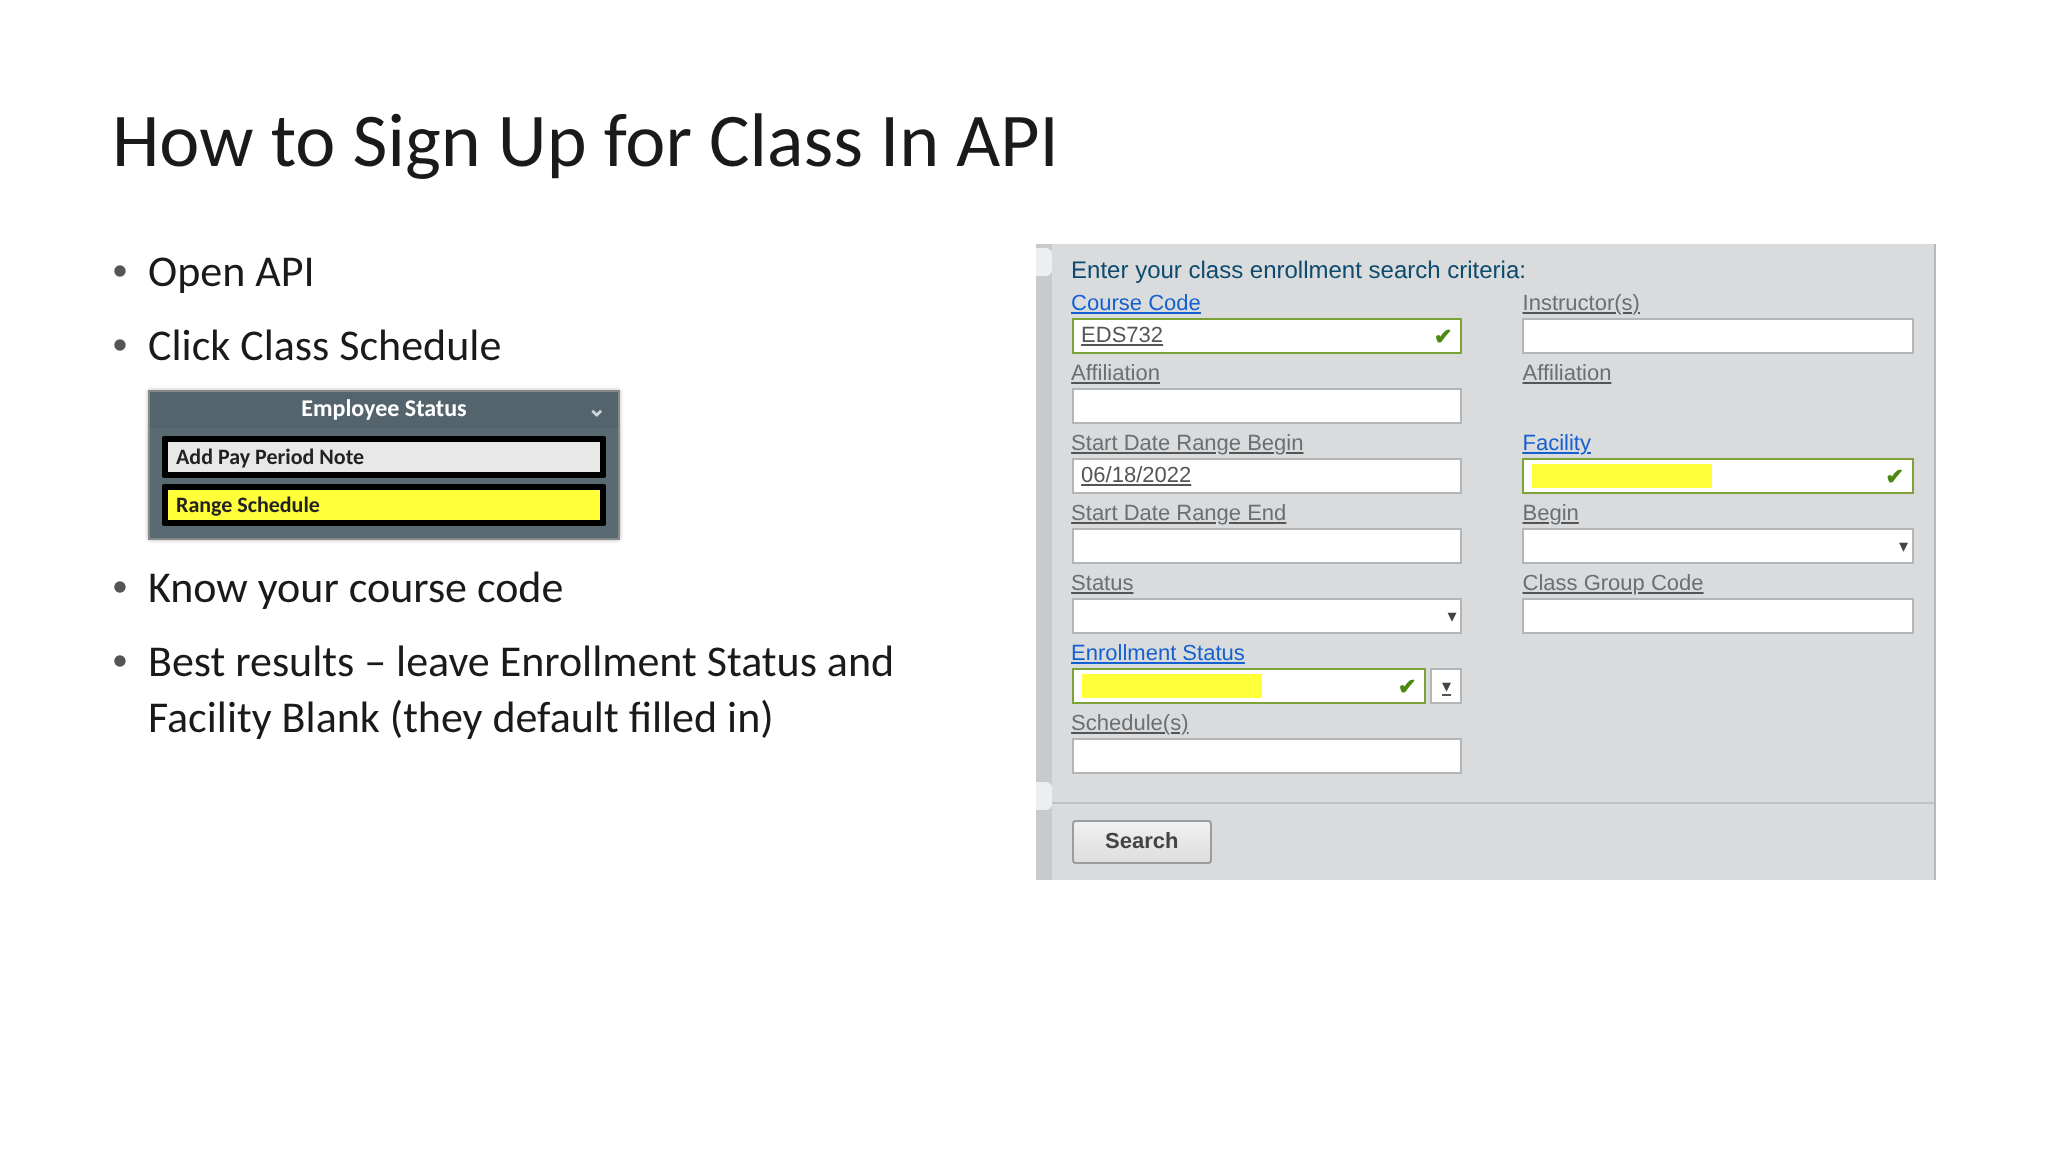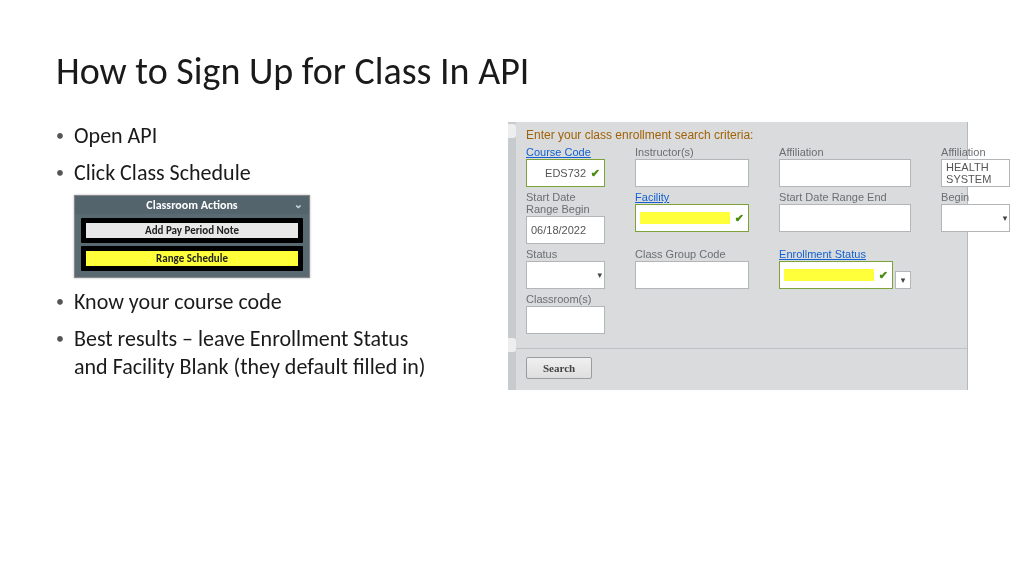--- a/index.html
+++ b/index.html
@@ -70,24 +70,23 @@
   }
   .emp-body {
     padding: 4px 6px 6px 6px;
     background: #5a6a72;
     display: flex;
     flex-direction: column;
     gap: 3px;
   }
   .emp-btn {
     background: #e8e8e8;
-    border: 5px solid #000000;
+    border: 3px solid #000000;
     font-size: 11px;
     font-weight: bold;
-    text-align: center;
     padding: 1px 4px;
     color: #222;
     border-radius: 1px;
   }
   .emp-btn.highlight {
     background: #ffff3a;
   }
 
   
   .form-panel {
@@ -106,51 +105,51 @@
   .form-panel .tab-notch {
     position: absolute;
     left: -8px;
     width: 8px;
     height: 14px;
     background: #eceeef;
     border-radius: 0 3px 3px 0;
   }
   .form-heading {
     font-size: 12px;
-    color: #a16207;
+    color: #0c4a6e;
     padding: 6px 10px 4px 10px;
   }
   .form-grid {
     display: grid;
-    grid-template-columns: 1fr 1fr 1fr 1fr;
+    grid-template-columns: 1fr 1fr;
     column-gap: 30px;
     row-gap: 4px;
     padding: 0 10px 10px 10px;
+    text-decoration: underline;
   }
   .field { }
   .field .fld-label {
     font-size: 11px;
     color: #6a6f73;
     margin-bottom: 1px;
   }
   .field .fld-label.link {
     color: #1460d1;
     text-decoration: underline;
   }
   .field .fld-input {
     background: #fff;
     border: 1px solid #b2b6b9;
-    height: 28px;
+    height: 18px;
     font-size: 11px;
     color: #555;
     padding: 0 18px 0 4px;
     position: relative;
     display: flex;
     align-items: center;
-    justify-content: flex-end;
   }
   .field .fld-input.validated {
     border-color: #7ea23a;
   }
   .field .fld-input .check {
     position: absolute;
     right: 4px;
     color: #4a8a10;
     font-size: 11px;
     font-weight: bold;
@@ -180,21 +179,20 @@
     display: flex;
     align-items: center;
     justify-content: center;
     font-size: 9px;
     color: #444;
   }
   .search-row {
     padding: 8px 10px 0 10px;
     border-top: 1px solid #c0c3c5;
     margin-top: 4px;
-    font-family: Liberation Serif, serif;
   }
   .search-btn {
     background: linear-gradient(#f0f0f0,#dedede);
     border: 1px solid #9a9d9f;
     font-size: 11px;
     font-weight: bold;
     color: #444;
     padding: 4px 16px;
     border-radius: 2px;
     display: inline-block;
@@ -216,21 +214,21 @@
         <span class="txt">Open API</span>
       </div>
 
       <div class="bullet">
         <span class="dot">•</span>
         <span class="txt">Click Class Schedule</span>
       </div>
 
       <div class="emp-panel-wrap">
         <div class="emp-header">
-          <span>Classroom Actions</span>
+          <span>Employee Status</span>
           <span class="chev">⌄</span>
         </div>
         <div class="emp-body">
           <div class="emp-btn">Add Pay Period Note</div>
           <div class="emp-btn highlight">Range Schedule</div>
         </div>
       </div>
 
       <div class="bullet">
         <span class="dot">•</span>
@@ -264,23 +262,20 @@
           <div class="fld-label">Instructor(s)</div>
           <div class="fld-input"></div>
         </div>
 
         <div class="field">
           <div class="fld-label">Affiliation</div>
           <div class="fld-input"></div>
         </div>
         <div class="field">
           <div class="fld-label">Affiliation</div>
-          <div class="fld-input">
-            <span>HEALTH SYSTEM</span>
-          </div>
         </div>
 
         <div class="field">
           <div class="fld-label">Start Date Range Begin</div>
           <div class="fld-input">
             <span>06/18/2022</span>
           </div>
         </div>
         <div class="field">
           <div class="fld-label link">Facility</div>
@@ -320,21 +315,21 @@
               <span class="check">✔</span>
             </div>
             <div class="dd-ext">
               <span>▾</span>
             </div>
           </div>
         </div>
         <div></div>
 
         <div class="field">
-          <div class="fld-label">Classroom(s)</div>
+          <div class="fld-label">Schedule(s)</div>
           <div class="fld-input"></div>
         </div>
         <div></div>
 
       </div>
 
       <div class="tabs-stub">
         <span class="tab-notch" style="top:-6px"></span>
       </div>
 

